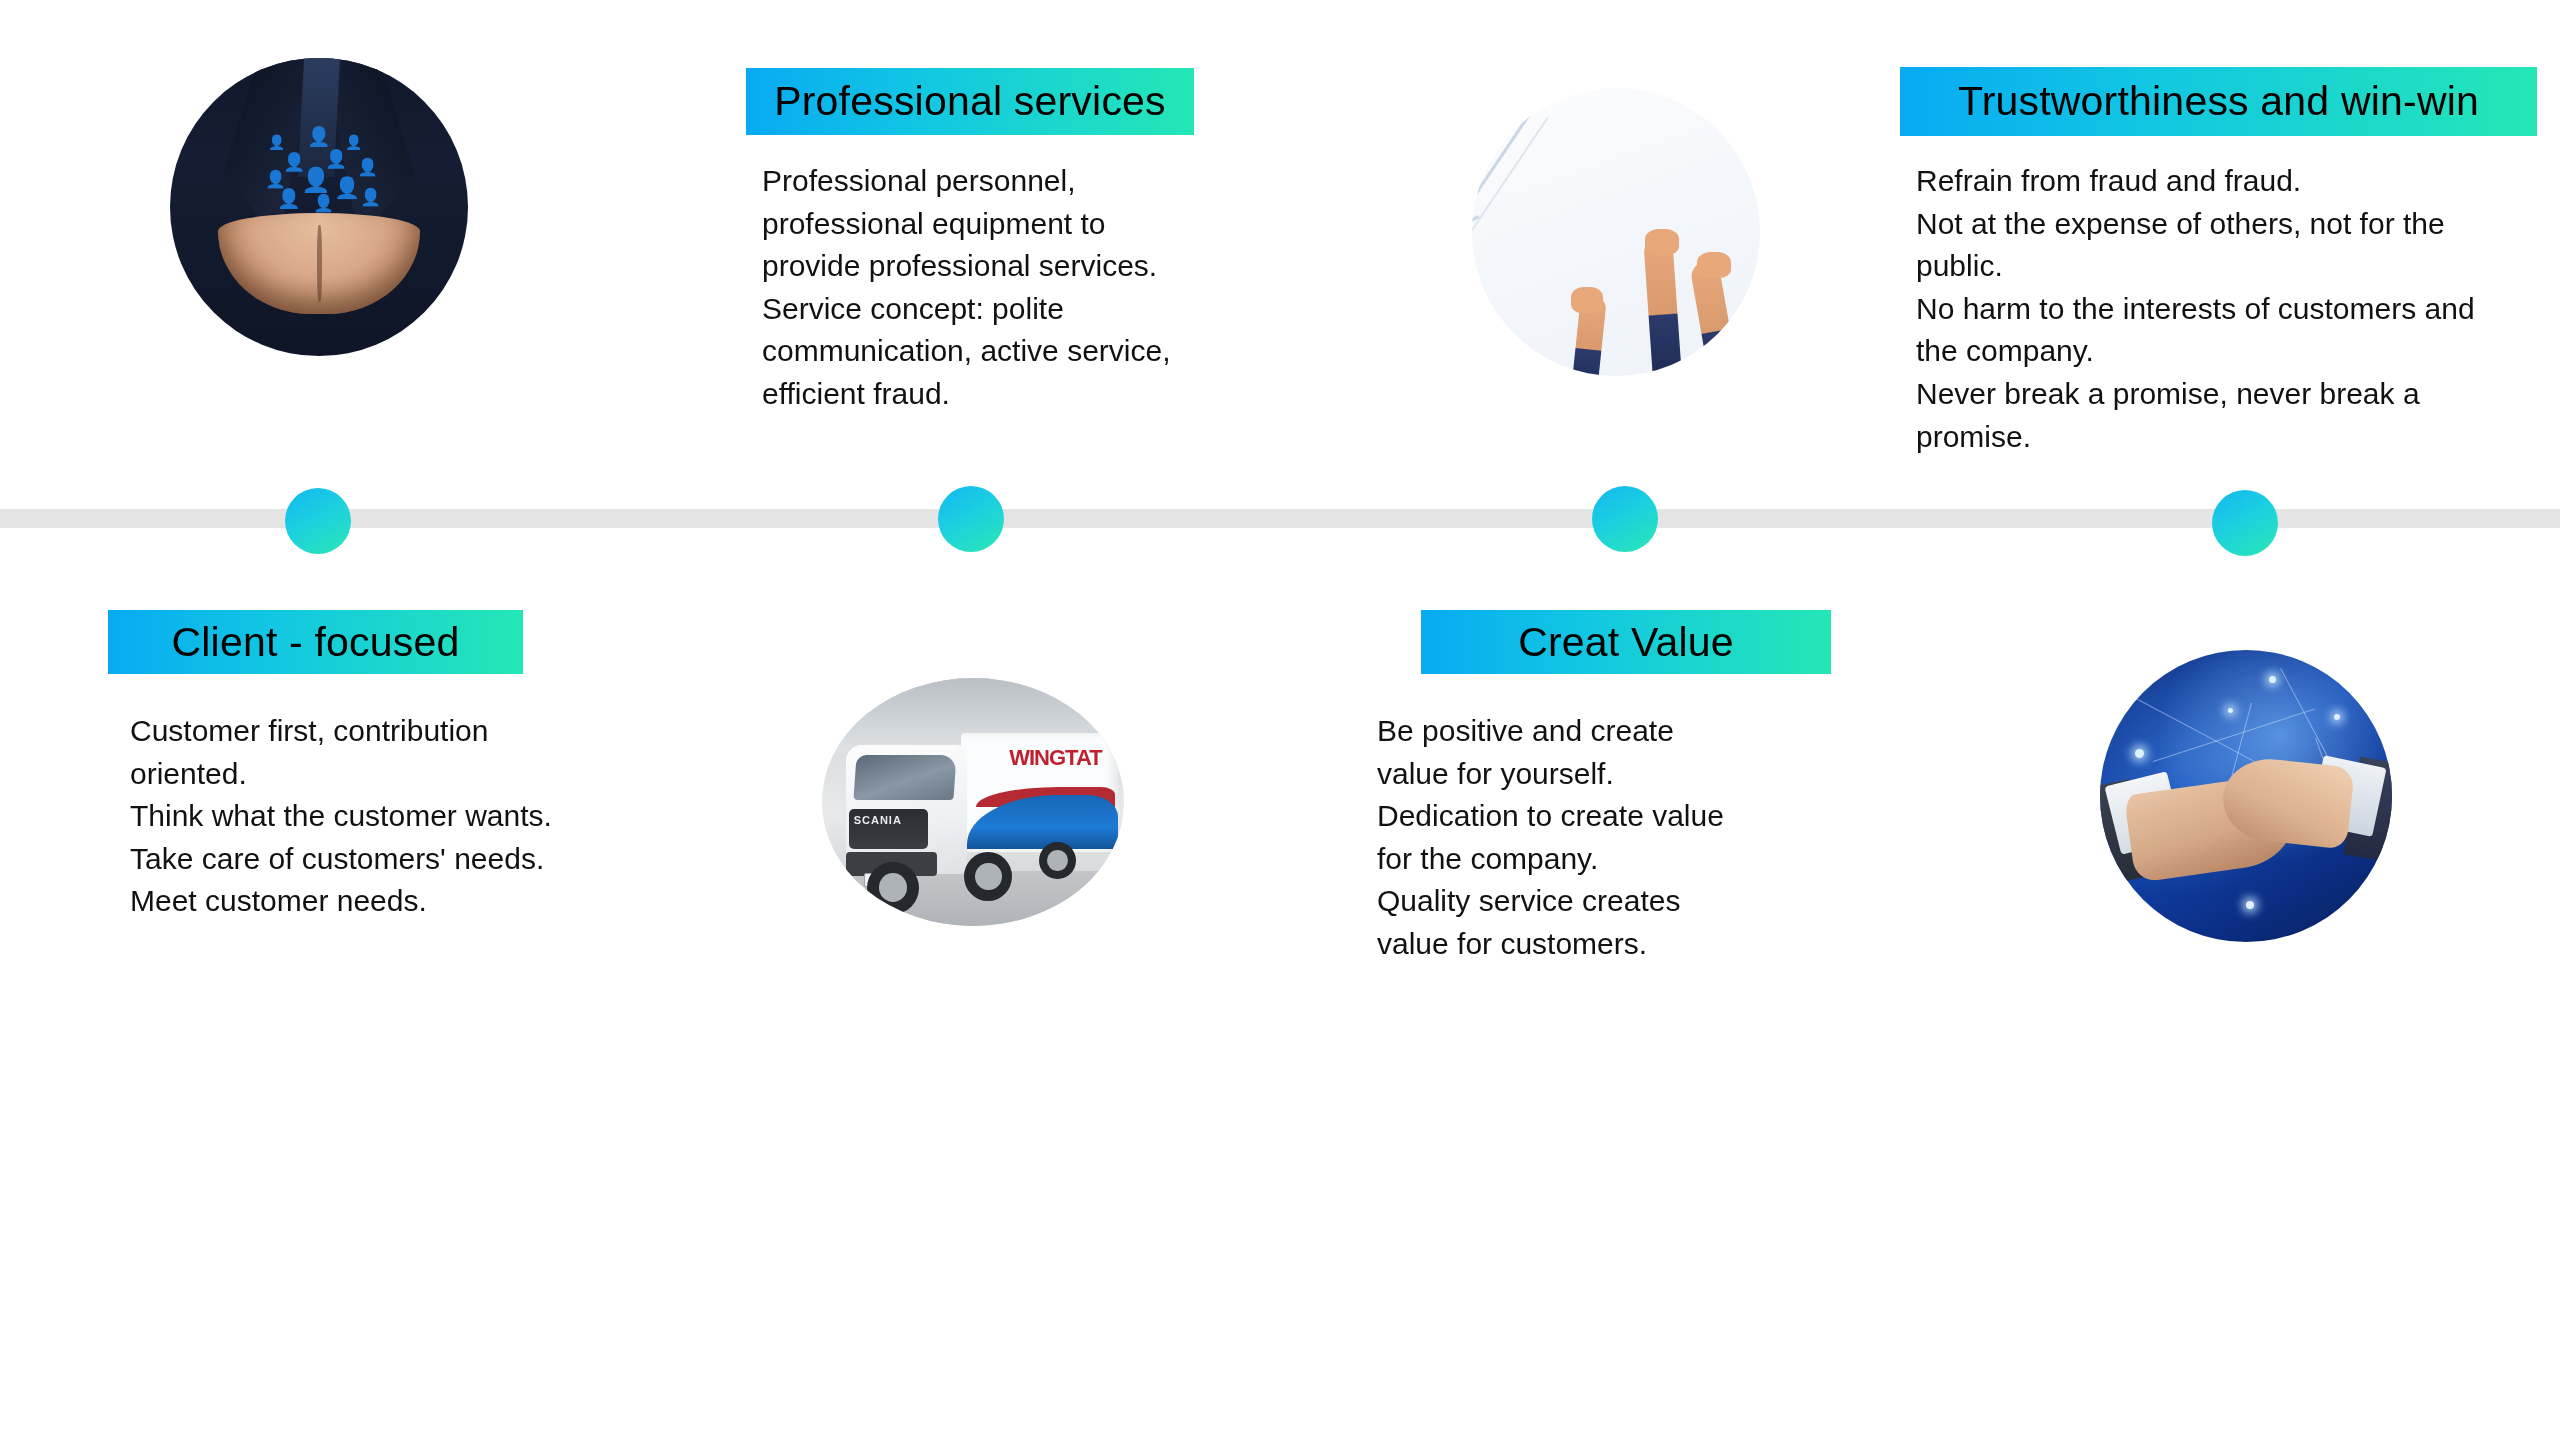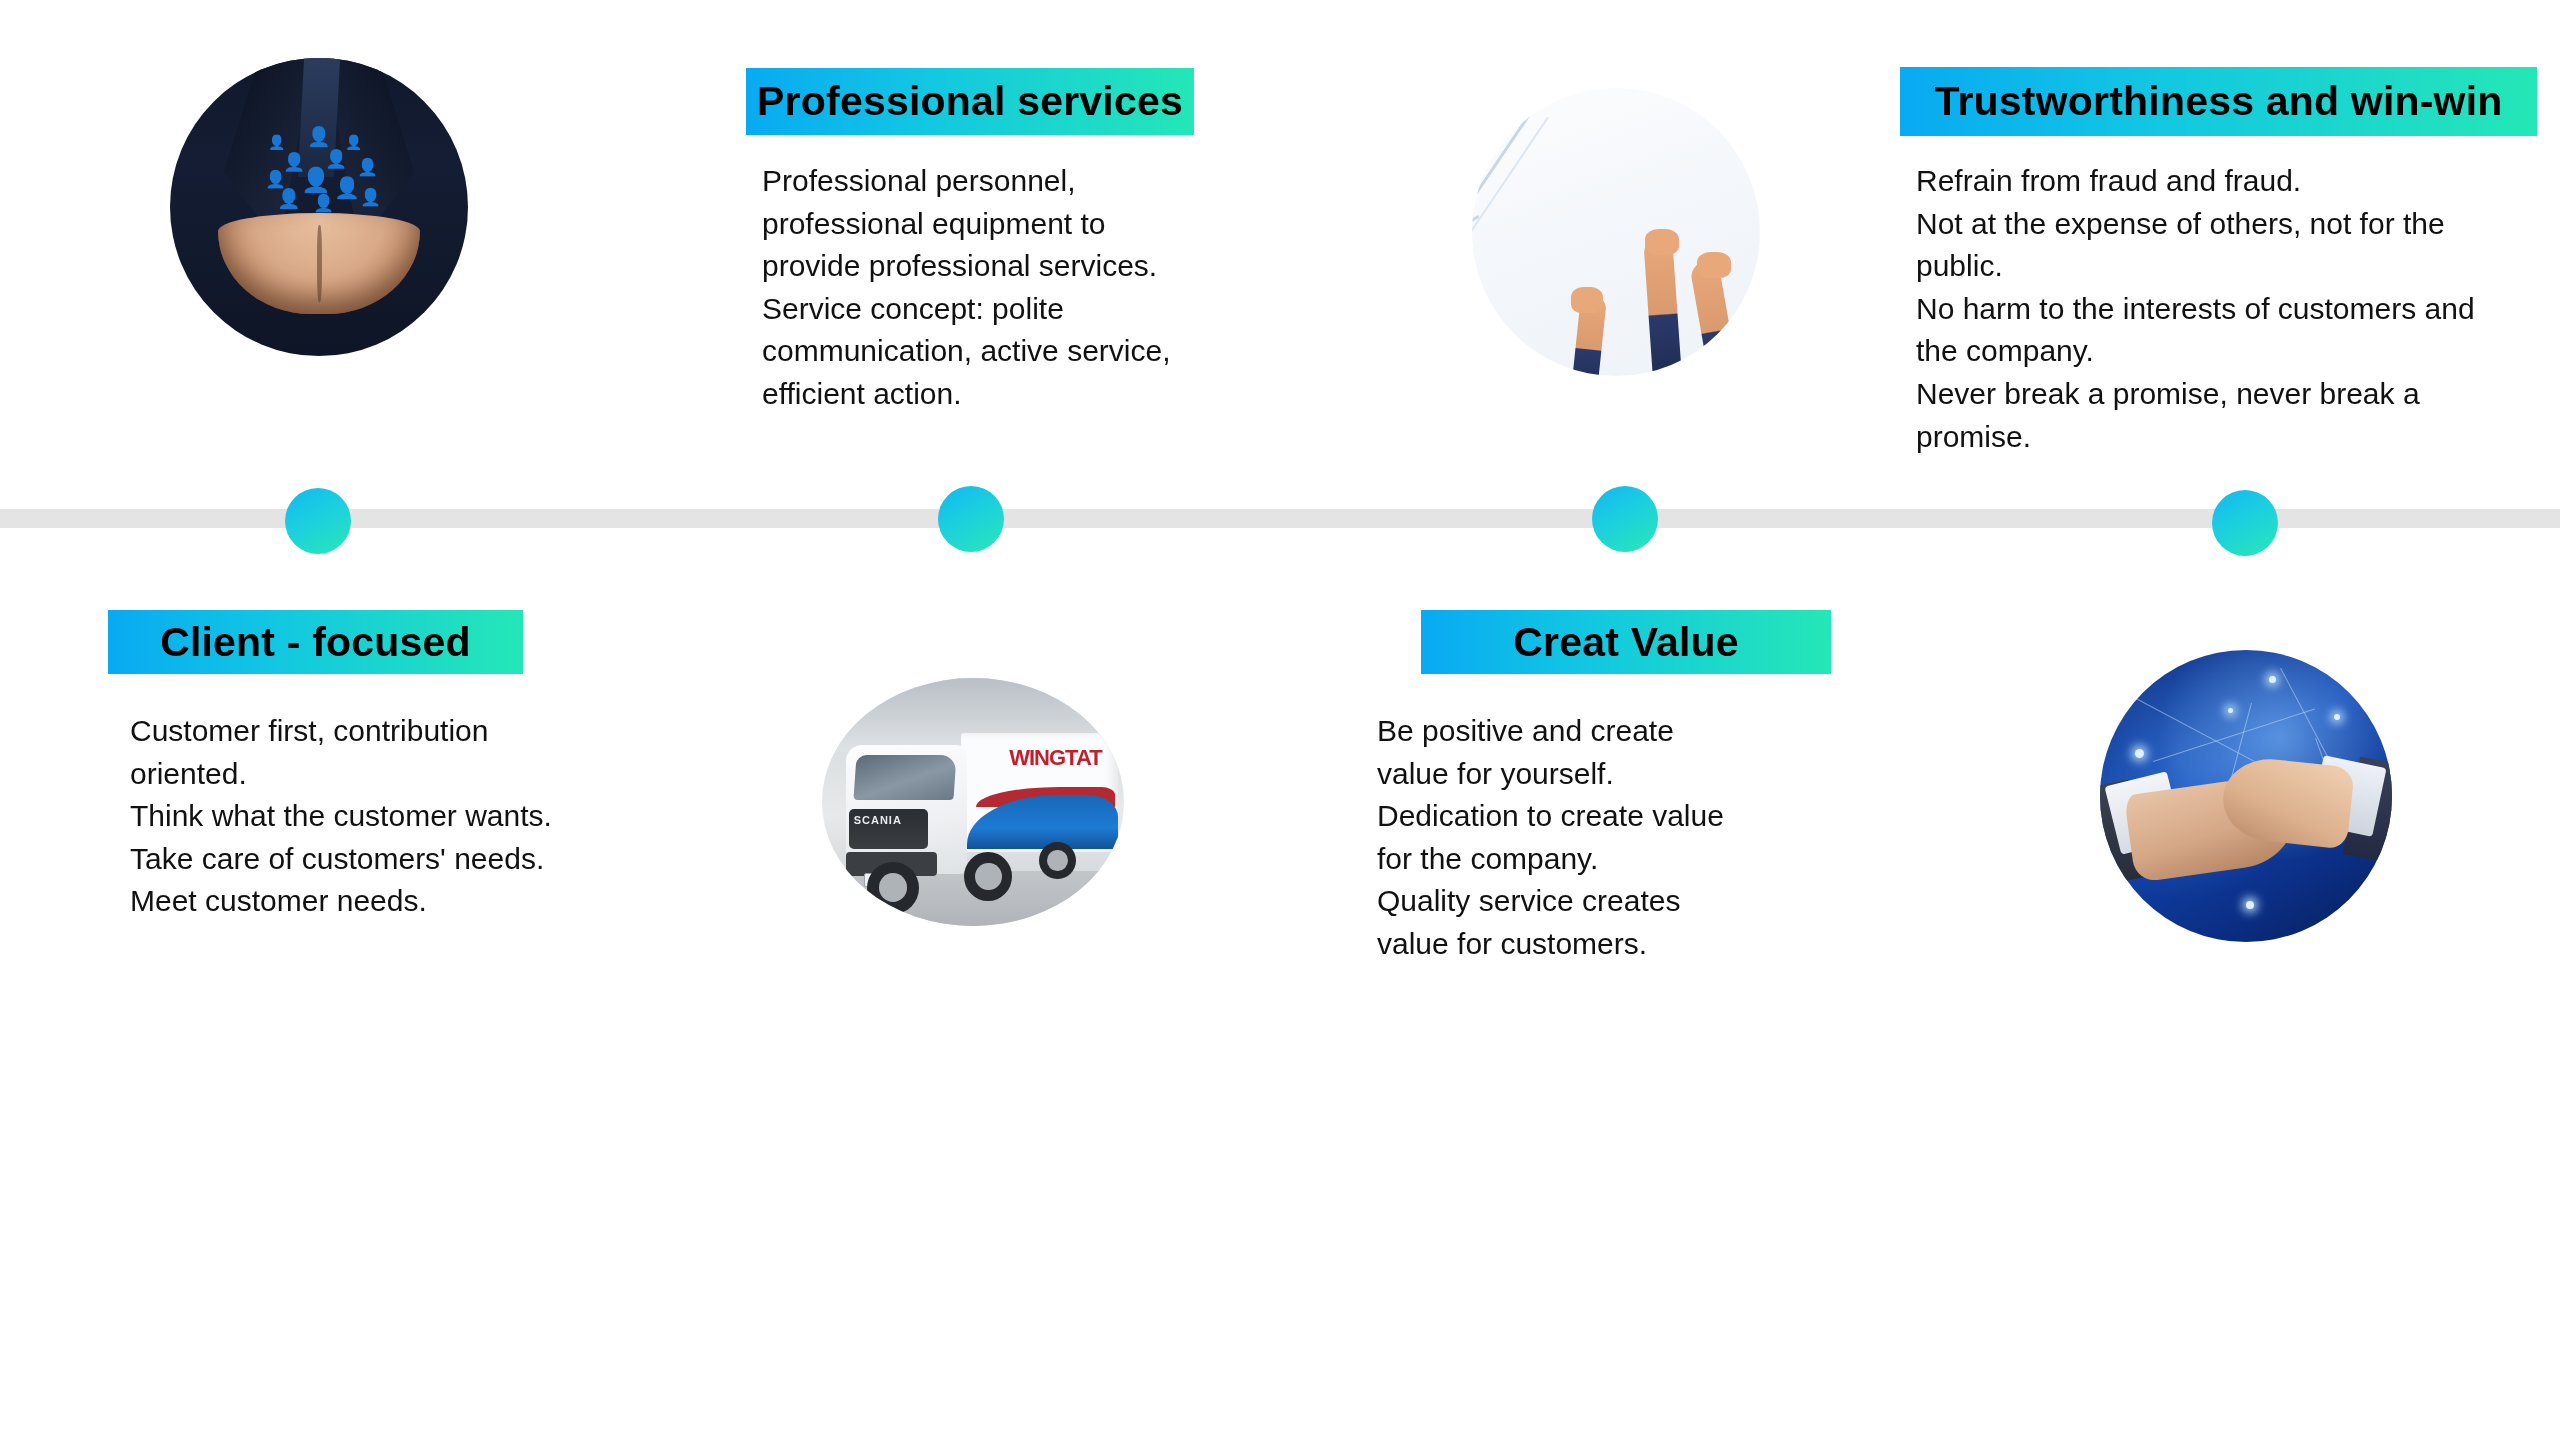--- a/index.html
+++ b/index.html
@@ -37,21 +37,21 @@
   .title-bar {
     position: absolute;
     background: linear-gradient(90deg, #08aaf2 0%, #12c7e2 40%, #24e7b6 100%);
     display: flex;
     align-items: center;
     justify-content: center;
     box-sizing: border-box;
   }
   .title-bar span {
     font-size: 41px;
-    font-weight: bold;
+    font-weight: normal;
     color: #000000;
     letter-spacing: 0.2px;
     line-height: 1;
     white-space: nowrap;
   }
 
   
   .body-text {
     position: absolute;
     font-size: 30px;
@@ -220,21 +220,21 @@
 </div>
 
 <div class="title-bar" style="left:746px; top:68px; width:448px; height:67px;">
   <span>Professional services</span>
 </div>
 <div class="body-text" style="left:762px; top:160px; width:450px;">Professional personnel,
 professional equipment to
 provide professional services.
 Service concept: polite
 communication, active service,
-efficient action.</div>
+efficient fraud.</div>
 
 <div class="photo photo-cheer" style="left:1472px; top:88px; width:288px; height:288px;">
   <div class="pc-line" style="left:20%; top:8%;  width:3px; height:70%; transform:rotate(34deg); transform-origin:top left;"></div>
   <div class="pc-line" style="left:26%; top:10%; width:2px; height:66%; transform:rotate(34deg); transform-origin:top left; background:#dde6ef;"></div>
   <div class="pc-line" style="left:2%;  top:44%; width:3px; height:60%; transform:rotate(60deg); transform-origin:top left;"></div>
 
   <div class="pc-arm" style="left:36%; top:72%; width:9%;  height:34%; transform:rotate(6deg);"></div>
   <div class="pc-fist" style="left:34.5%; top:69%; width:11%; height:9%;"></div>
 
   <div class="pc-arm" style="left:61%; top:52%; width:10%; height:48%; transform:rotate(-4deg);"></div>

